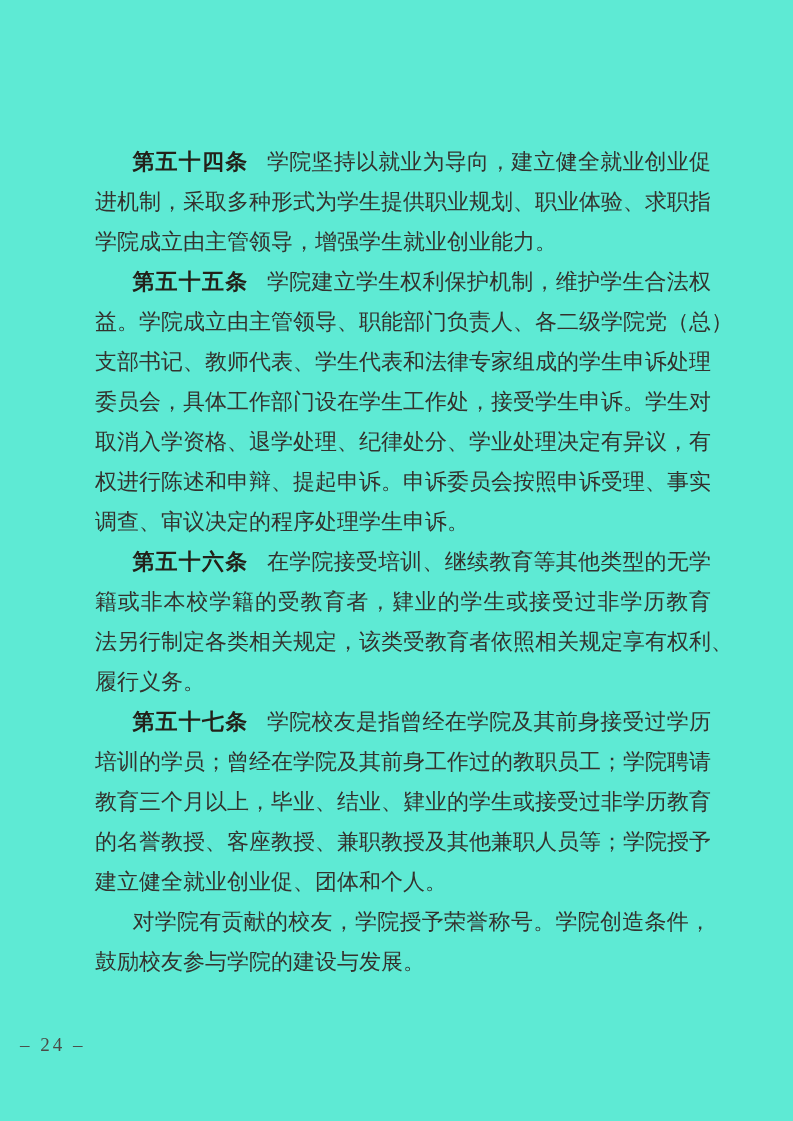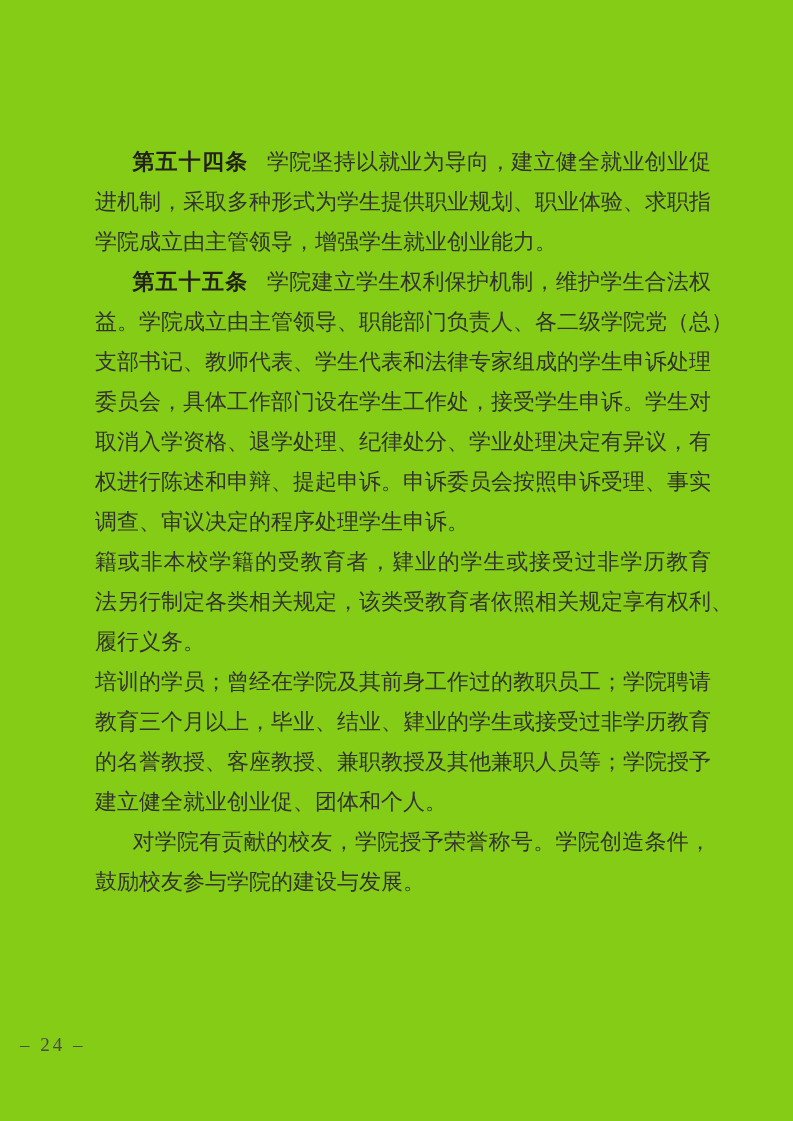--- a/index.html
+++ b/index.html
@@ -56,42 +56,44 @@
     width: 100%;
     text-align: left;
     font-size: 19px;
     letter-spacing: 3px;
     padding-left: 16px;
   }
 </style>
 </head>
 <body>
 
-<div class="page" style="background: #84cc16;">
+<div class="page" style="background: #5eead4;">
   <main class="content" id="doc-body" style="color: rgb(52, 50, 46);">
       <div class="paragraph">
         <div class="line first"><span class="article-label" style="color: rgb(35, 33, 25);">第五十四条</span><span>学院坚持以就业为导向，建立健全就业创业促</span></div>
         <div class="line">进机制，采取多种形式为学生提供职业规划、职业体验、求职指</div>
         <div class="line last">学院成立由主管领导，增强学生就业创业能力。</div>
       </div>
       <div class="paragraph">
         <div class="line first"><span class="article-label" style="color: rgb(35, 33, 25);">第五十五条</span><span>学院建立学生权利保护机制，维护学生合法权</span></div>
         <div class="line">益。学院成立由主管领导、职能部门负责人、各二级学院党（总）</div>
         <div class="line">支部书记、教师代表、学生代表和法律专家组成的学生申诉处理</div>
         <div class="line">委员会，具体工作部门设在学生工作处，接受学生申诉。学生对</div>
         <div class="line">取消入学资格、退学处理、纪律处分、学业处理决定有异议，有</div>
         <div class="line">权进行陈述和申辩、提起申诉。申诉委员会按照申诉受理、事实</div>
         <div class="line last">调查、审议决定的程序处理学生申诉。</div>
       </div>
       <div class="paragraph">
+        <div class="line first"><span class="article-label" style="color: rgb(35, 33, 25);">第五十六条</span><span>在学院接受培训、继续教育等其他类型的无学</span></div>
         <div class="line">籍或非本校学籍的受教育者，肄业的学生或接受过非学历教育</div>
         <div class="line">法另行制定各类相关规定，该类受教育者依照相关规定享有权利、</div>
         <div class="line last">履行义务。</div>
       </div>
       <div class="paragraph">
+        <div class="line first"><span class="article-label" style="color: rgb(35, 33, 25);">第五十七条</span><span>学院校友是指曾经在学院及其前身接受过学历</span></div>
         <div class="line">培训的学员；曾经在学院及其前身工作过的教职员工；学院聘请</div>
         <div class="line">教育三个月以上，毕业、结业、肄业的学生或接受过非学历教育</div>
         <div class="line">的名誉教授、客座教授、兼职教授及其他兼职人员等；学院授予</div>
         <div class="line last">建立健全就业创业促、团体和个人。</div>
       </div>
       <div class="paragraph">
         <div class="line first">对学院有贡献的校友，学院授予荣誉称号。学院创造条件，</div>
         <div class="line last">鼓励校友参与学院的建设与发展。</div>
       </div>
     </main>

